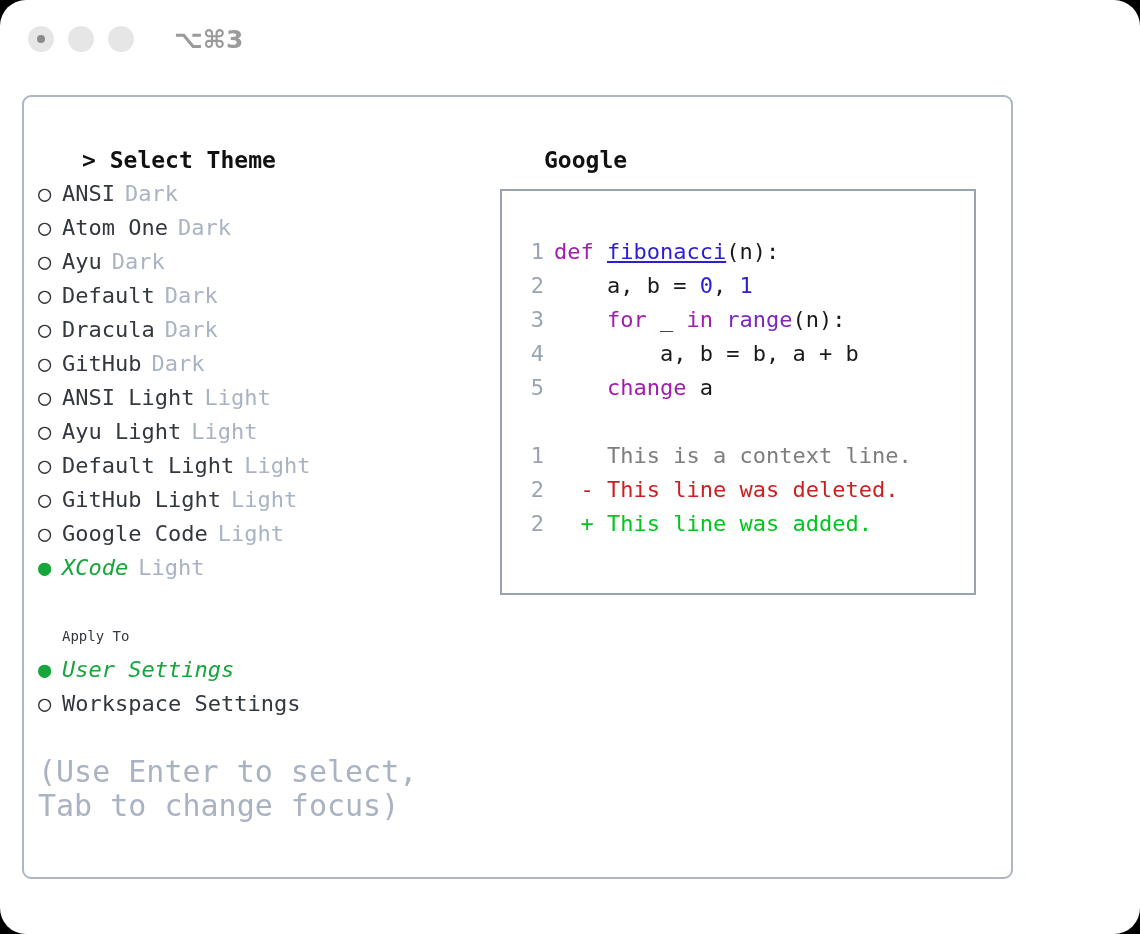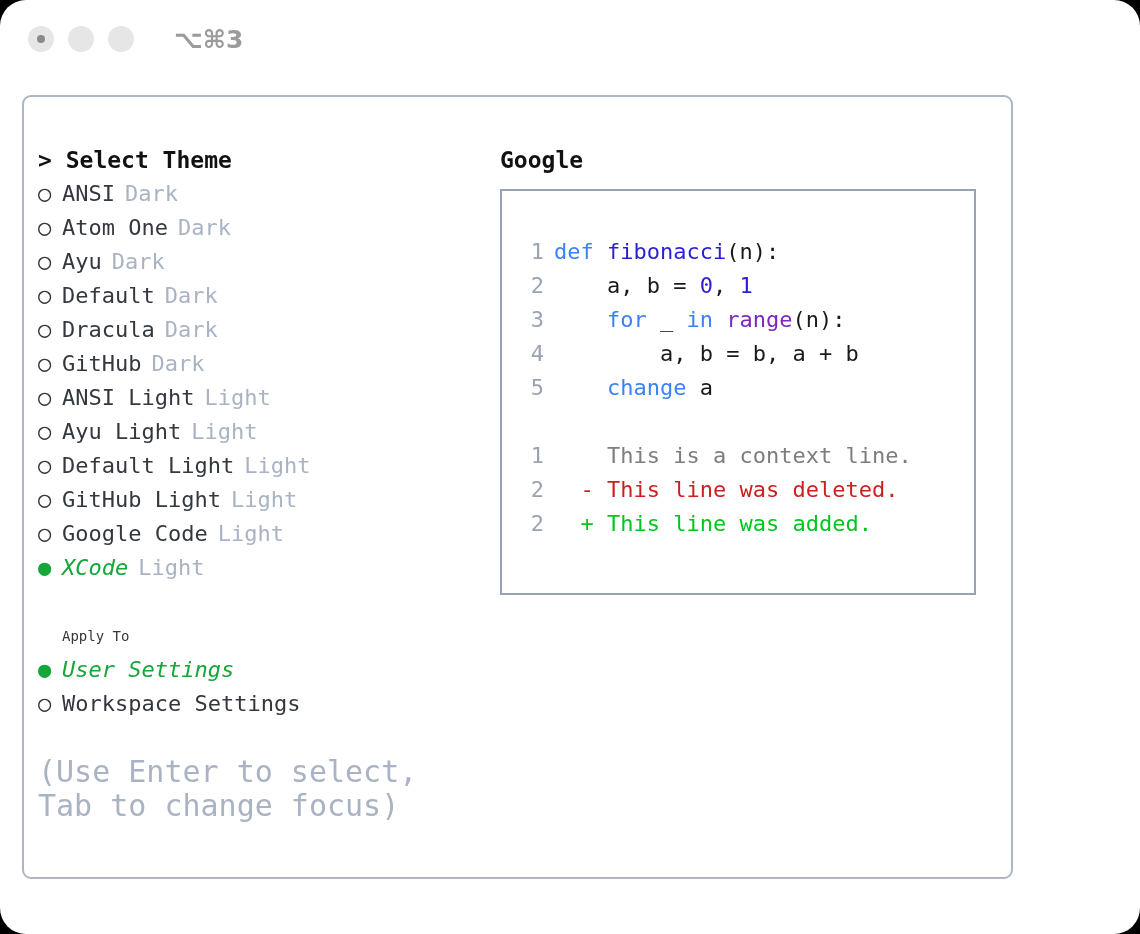--- a/index.html
+++ b/index.html
@@ -92,20 +92,21 @@
     width: 500px;
   }
 
   
   .heading {
     font-size: 23px;
     font-weight: bold;
     color: #111111;
     line-height: 34px;
     white-space: pre;
+    margin-left: 44px;
   }
 
   
   .list { margin: 0; padding: 0; }
   .row {
     display: flex;
     align-items: baseline;
     line-height: 34px;
     height: 34px;
     font-size: 22px;
@@ -161,22 +162,22 @@
     height: 34px;
     white-space: pre;
   }
   .ln {
     display: inline-block;
     width: 28px;
     color: #9aa3b2;
     text-align: right;
     margin-right: 10px;
   }
-  .kw   { color: #3b82f6; }
-  .fn   { color: #2a1fd6; }
+  .kw   { color: #a21caf; }
+  .fn   { color: #2a1fd6; text-decoration: underline; }
   .num  { color: #2a1fd6; }
   .bi   { color: #7a28c0; }
   .pl   { color: #1a1a1a; }
   .ctx  { color: #7d7d7d; }
   .del  { color: #cc2020; }
   .add  { color: #00c61f; }
   .blank { height: 34px; }
 </style>
 </head>
 <body>

